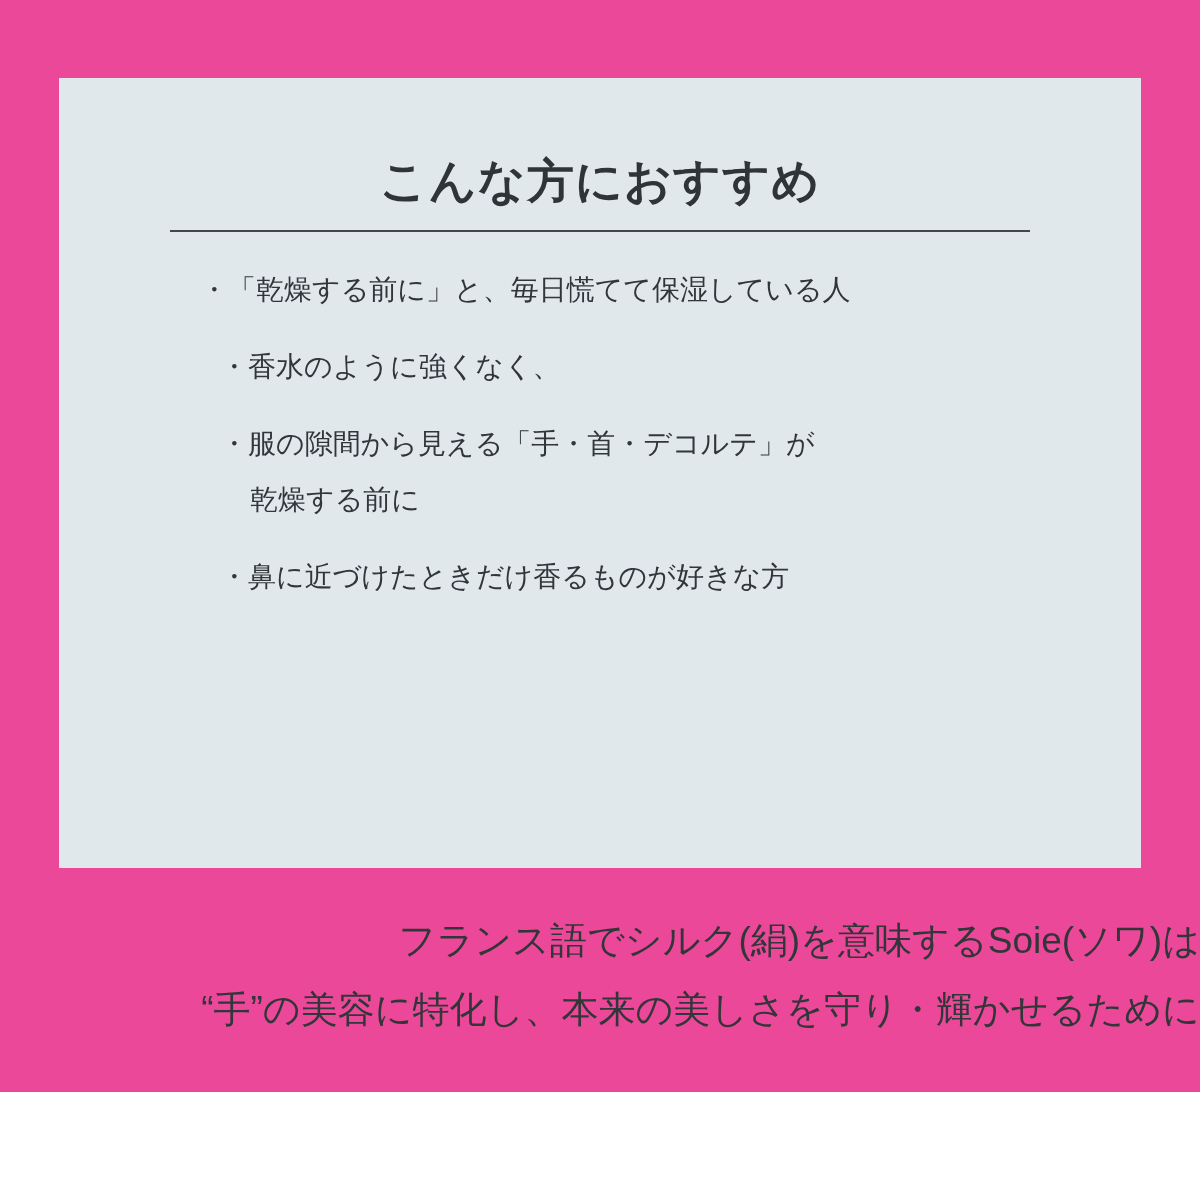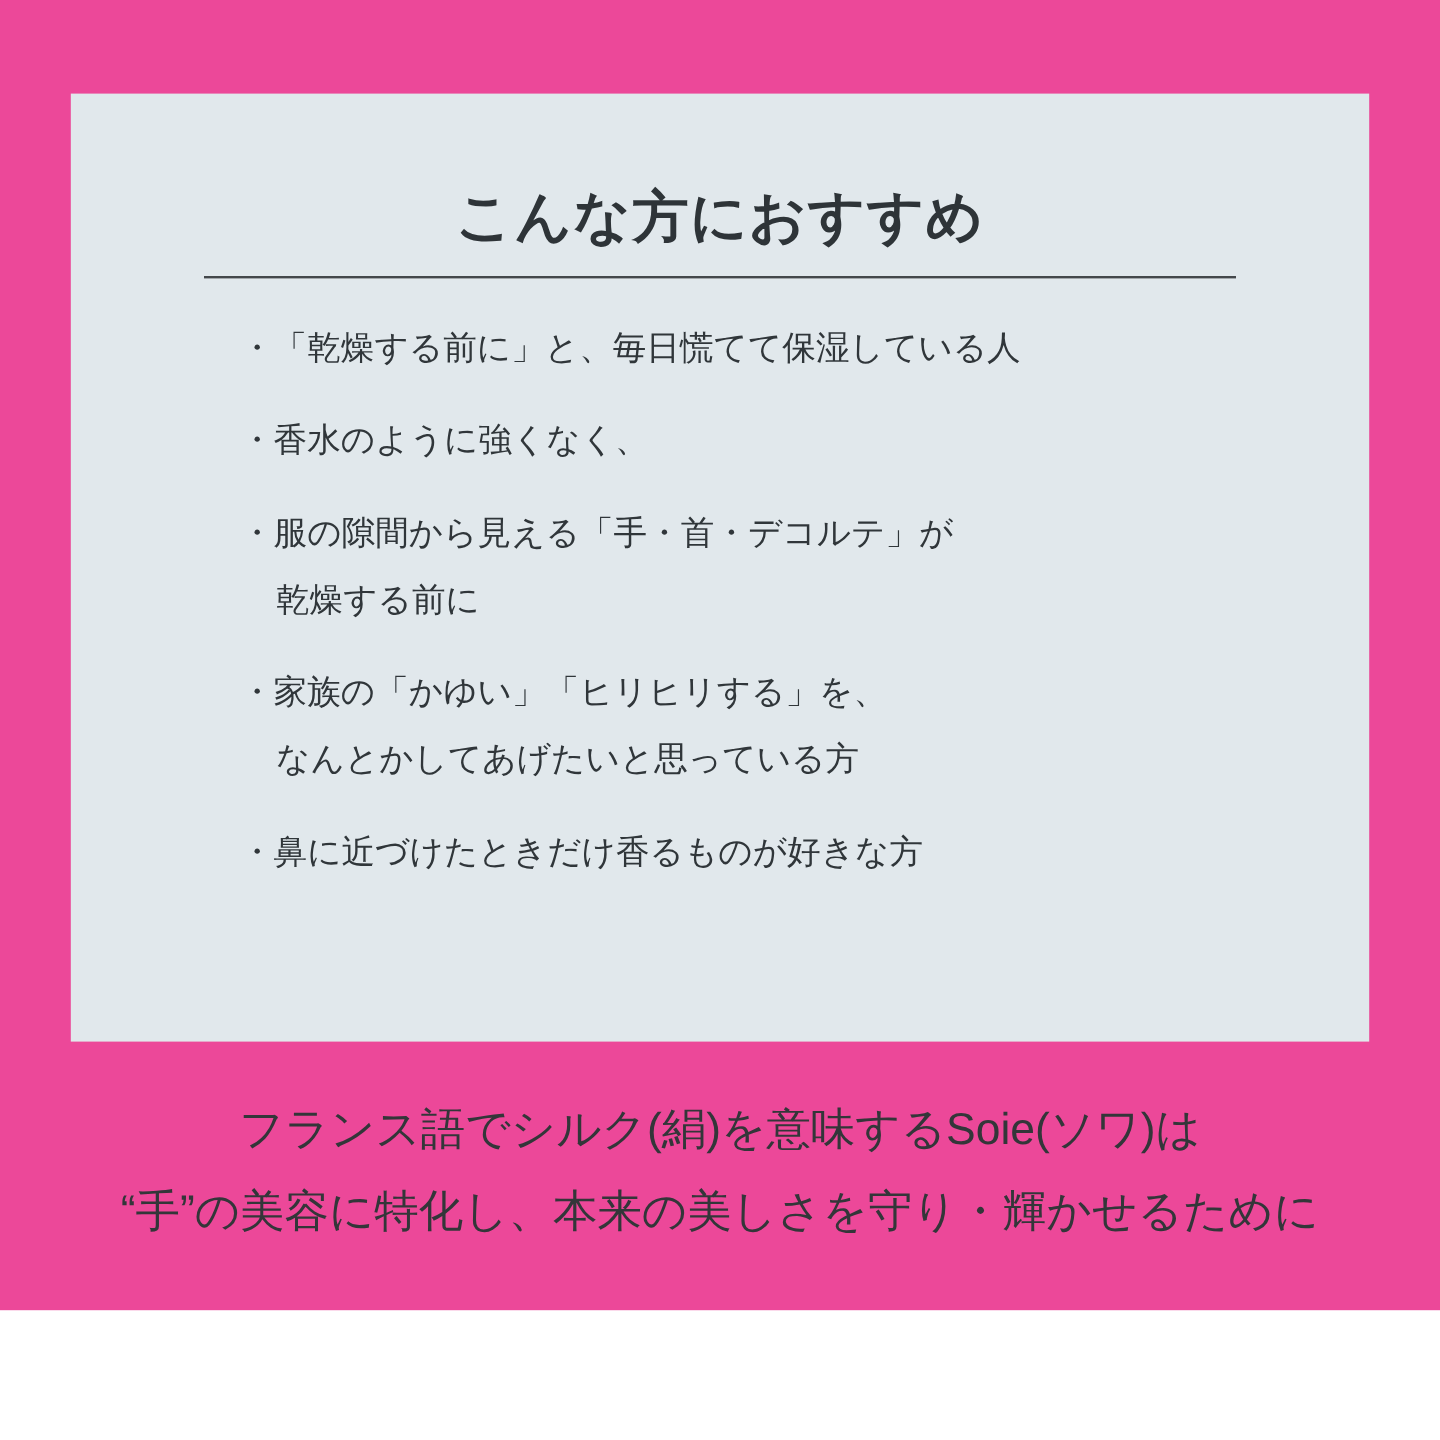--- a/index.html
+++ b/index.html
@@ -44,34 +44,35 @@
     list-style: none;
     margin: 30px 0 0 141px;
     padding: 0;
     font-size: 28px;
     line-height: 56px;
     font-weight: 500;
     color: #30363A;
   }
   .bullet-item + .bullet-item {
     margin-top: 21px;
+    margin-left: 20px;
   }
   .item-line {
     white-space: nowrap;
   }
   .item-line.cont {
     padding-left: 30px;
   }
   .brand-note {
     position: absolute;
     left: 0;
     top: 906px;
     width: 1200px;
     margin: 0;
-    text-align: center;
+    text-align: right;
     font-size: 37px;
     line-height: 69px;
     font-weight: 500;
     color: #333639;
   }
   .note-line {
     display: block;
     white-space: nowrap;
   }
 </style>
@@ -90,24 +91,20 @@
         <div class="item-line">・「乾燥する前に」と、毎日慌てて保湿している人</div>
       </li>
       <li class="bullet-item">
         <div class="item-line">・香水のように強くなく、</div>
       </li>
       <li class="bullet-item">
         <div class="item-line">・服の隙間から見える「手・首・デコルテ」が</div>
         <div class="item-line cont">乾燥する前に</div>
       </li>
       <li class="bullet-item">
-        <div class="item-line">・家族の「かゆい」「ヒリヒリする」を、</div>
-        <div class="item-line cont">なんとかしてあげたいと思っている方</div>
-      </li>
-      <li class="bullet-item">
         <div class="item-line">・鼻に近づけたときだけ香るものが好きな方</div>
       </li>
     </ul>
   </section>
 
   <p class="brand-note">
     <span class="note-line">フランス語でシルク(絹)を意味するSoie(ソワ)は</span>
     <span class="note-line">“手”の美容に特化し、本来の美しさを守り・輝かせるために</span>
   </p>
 

